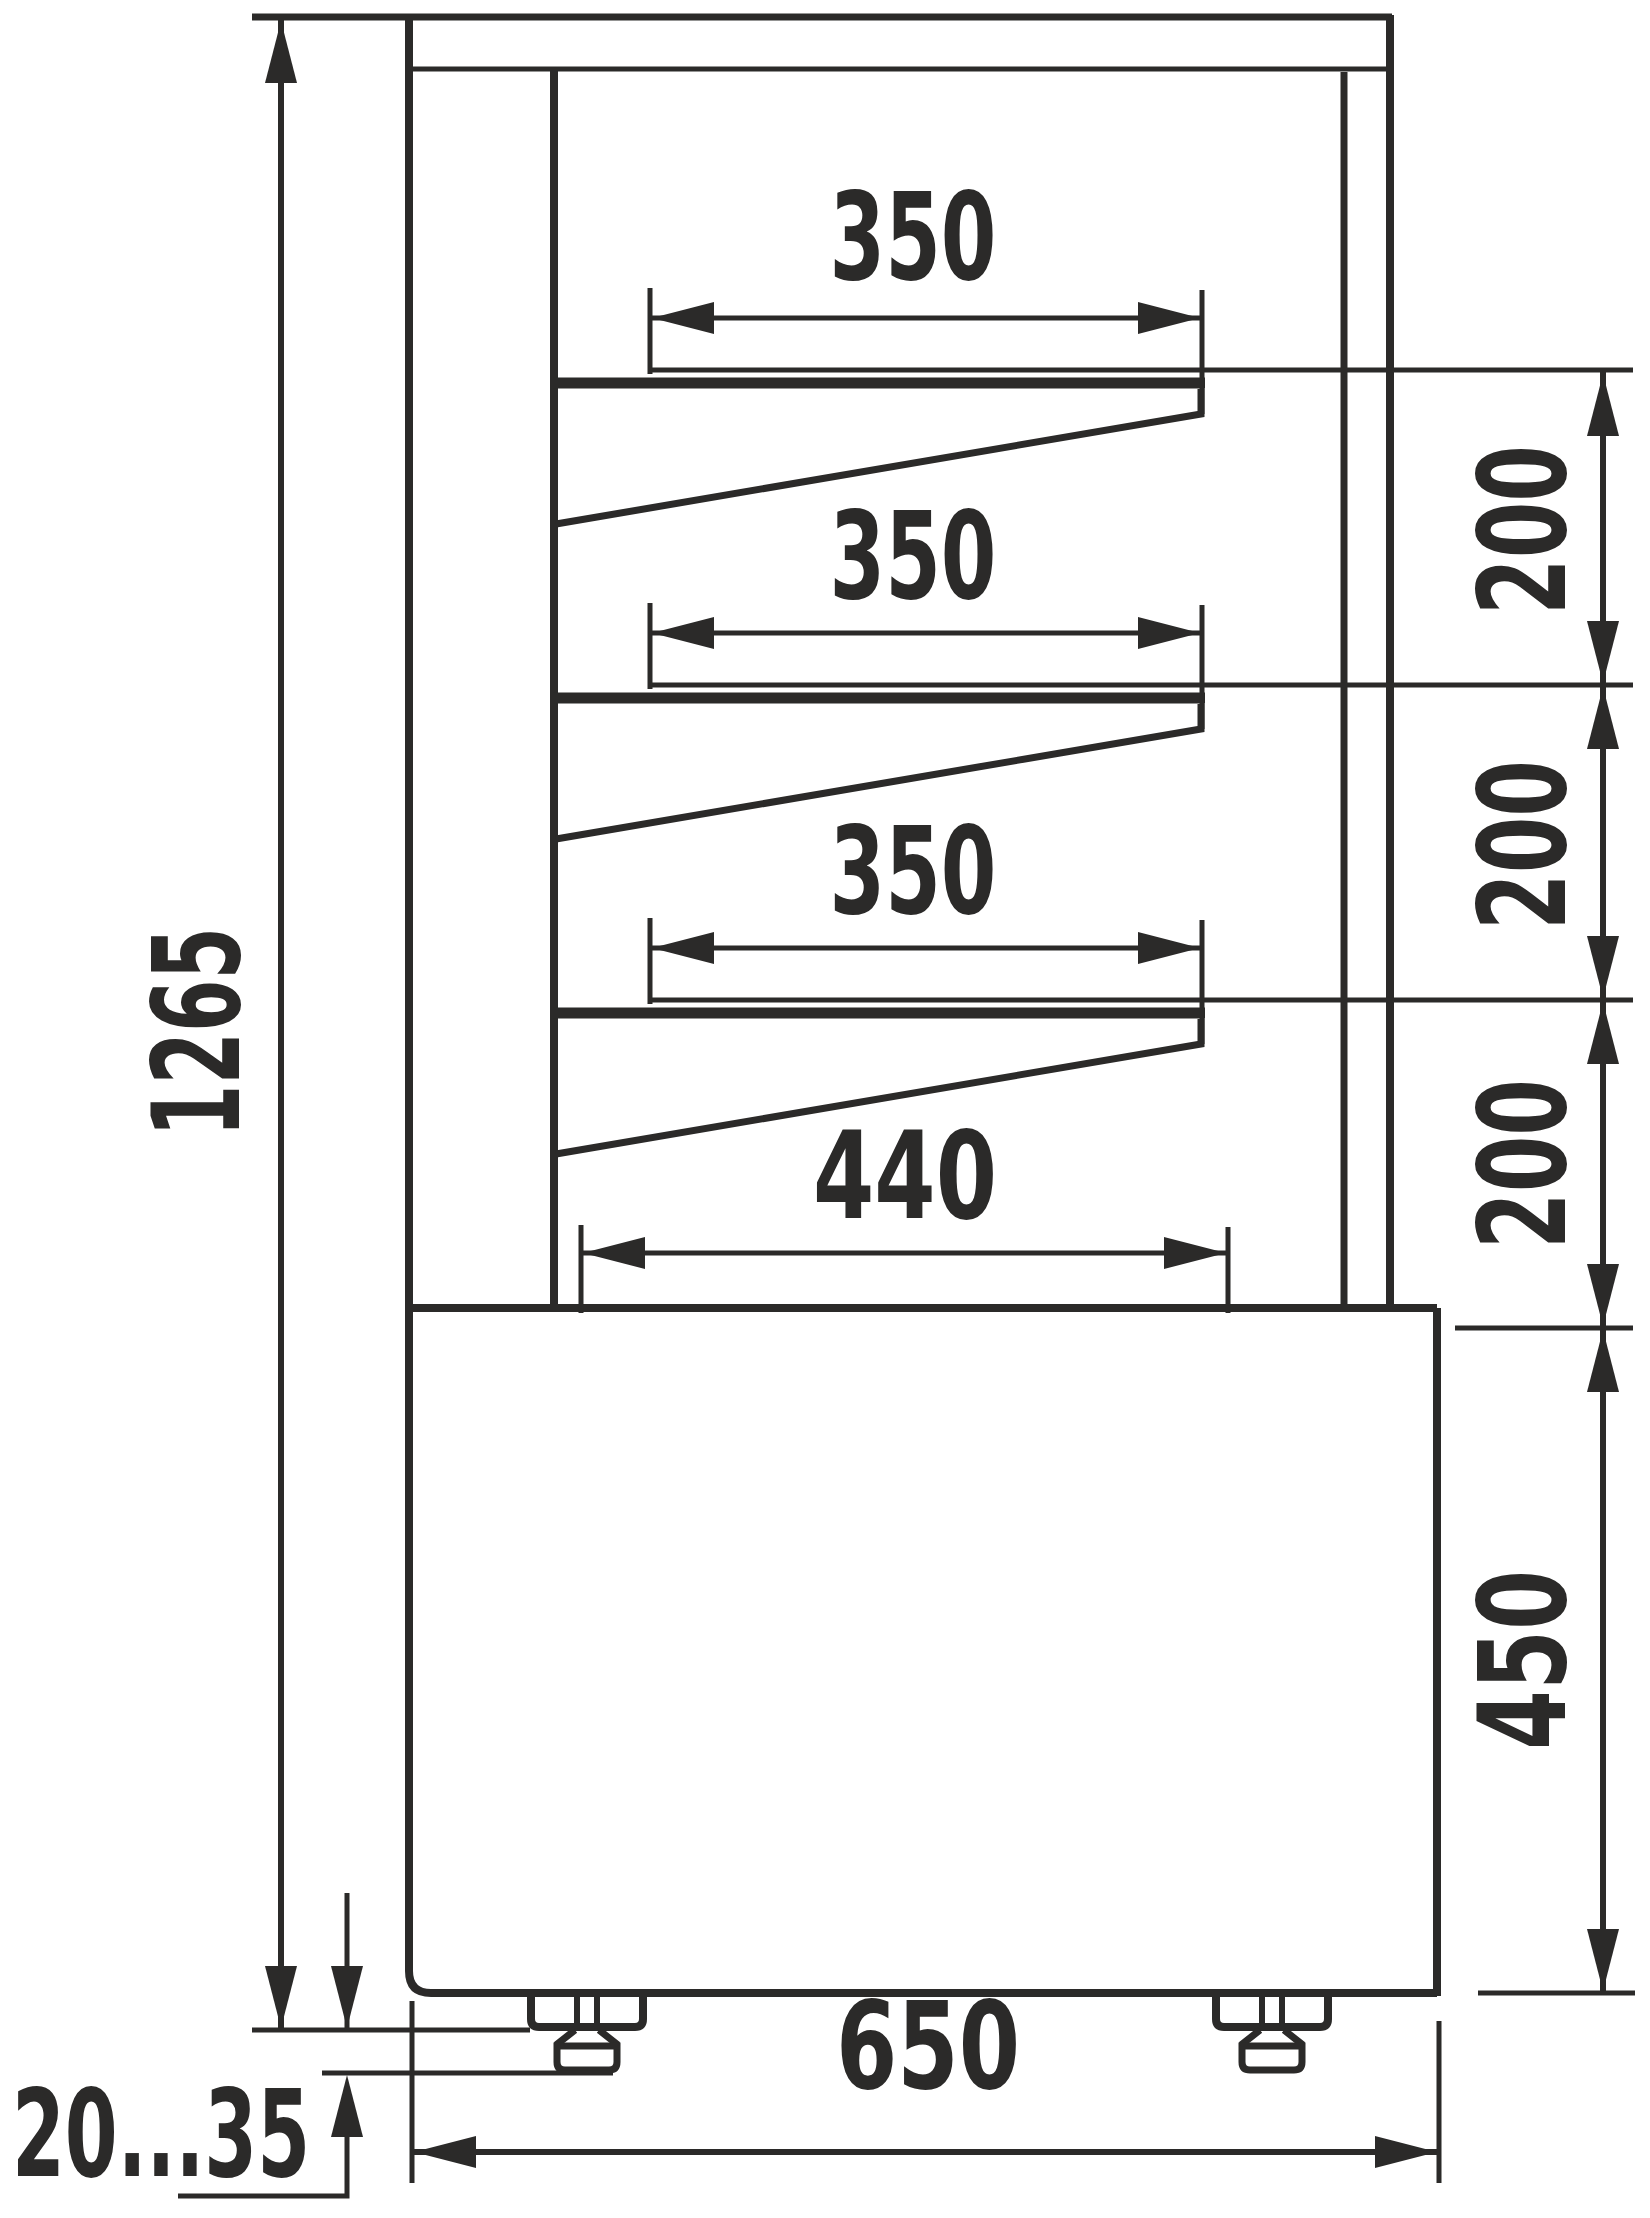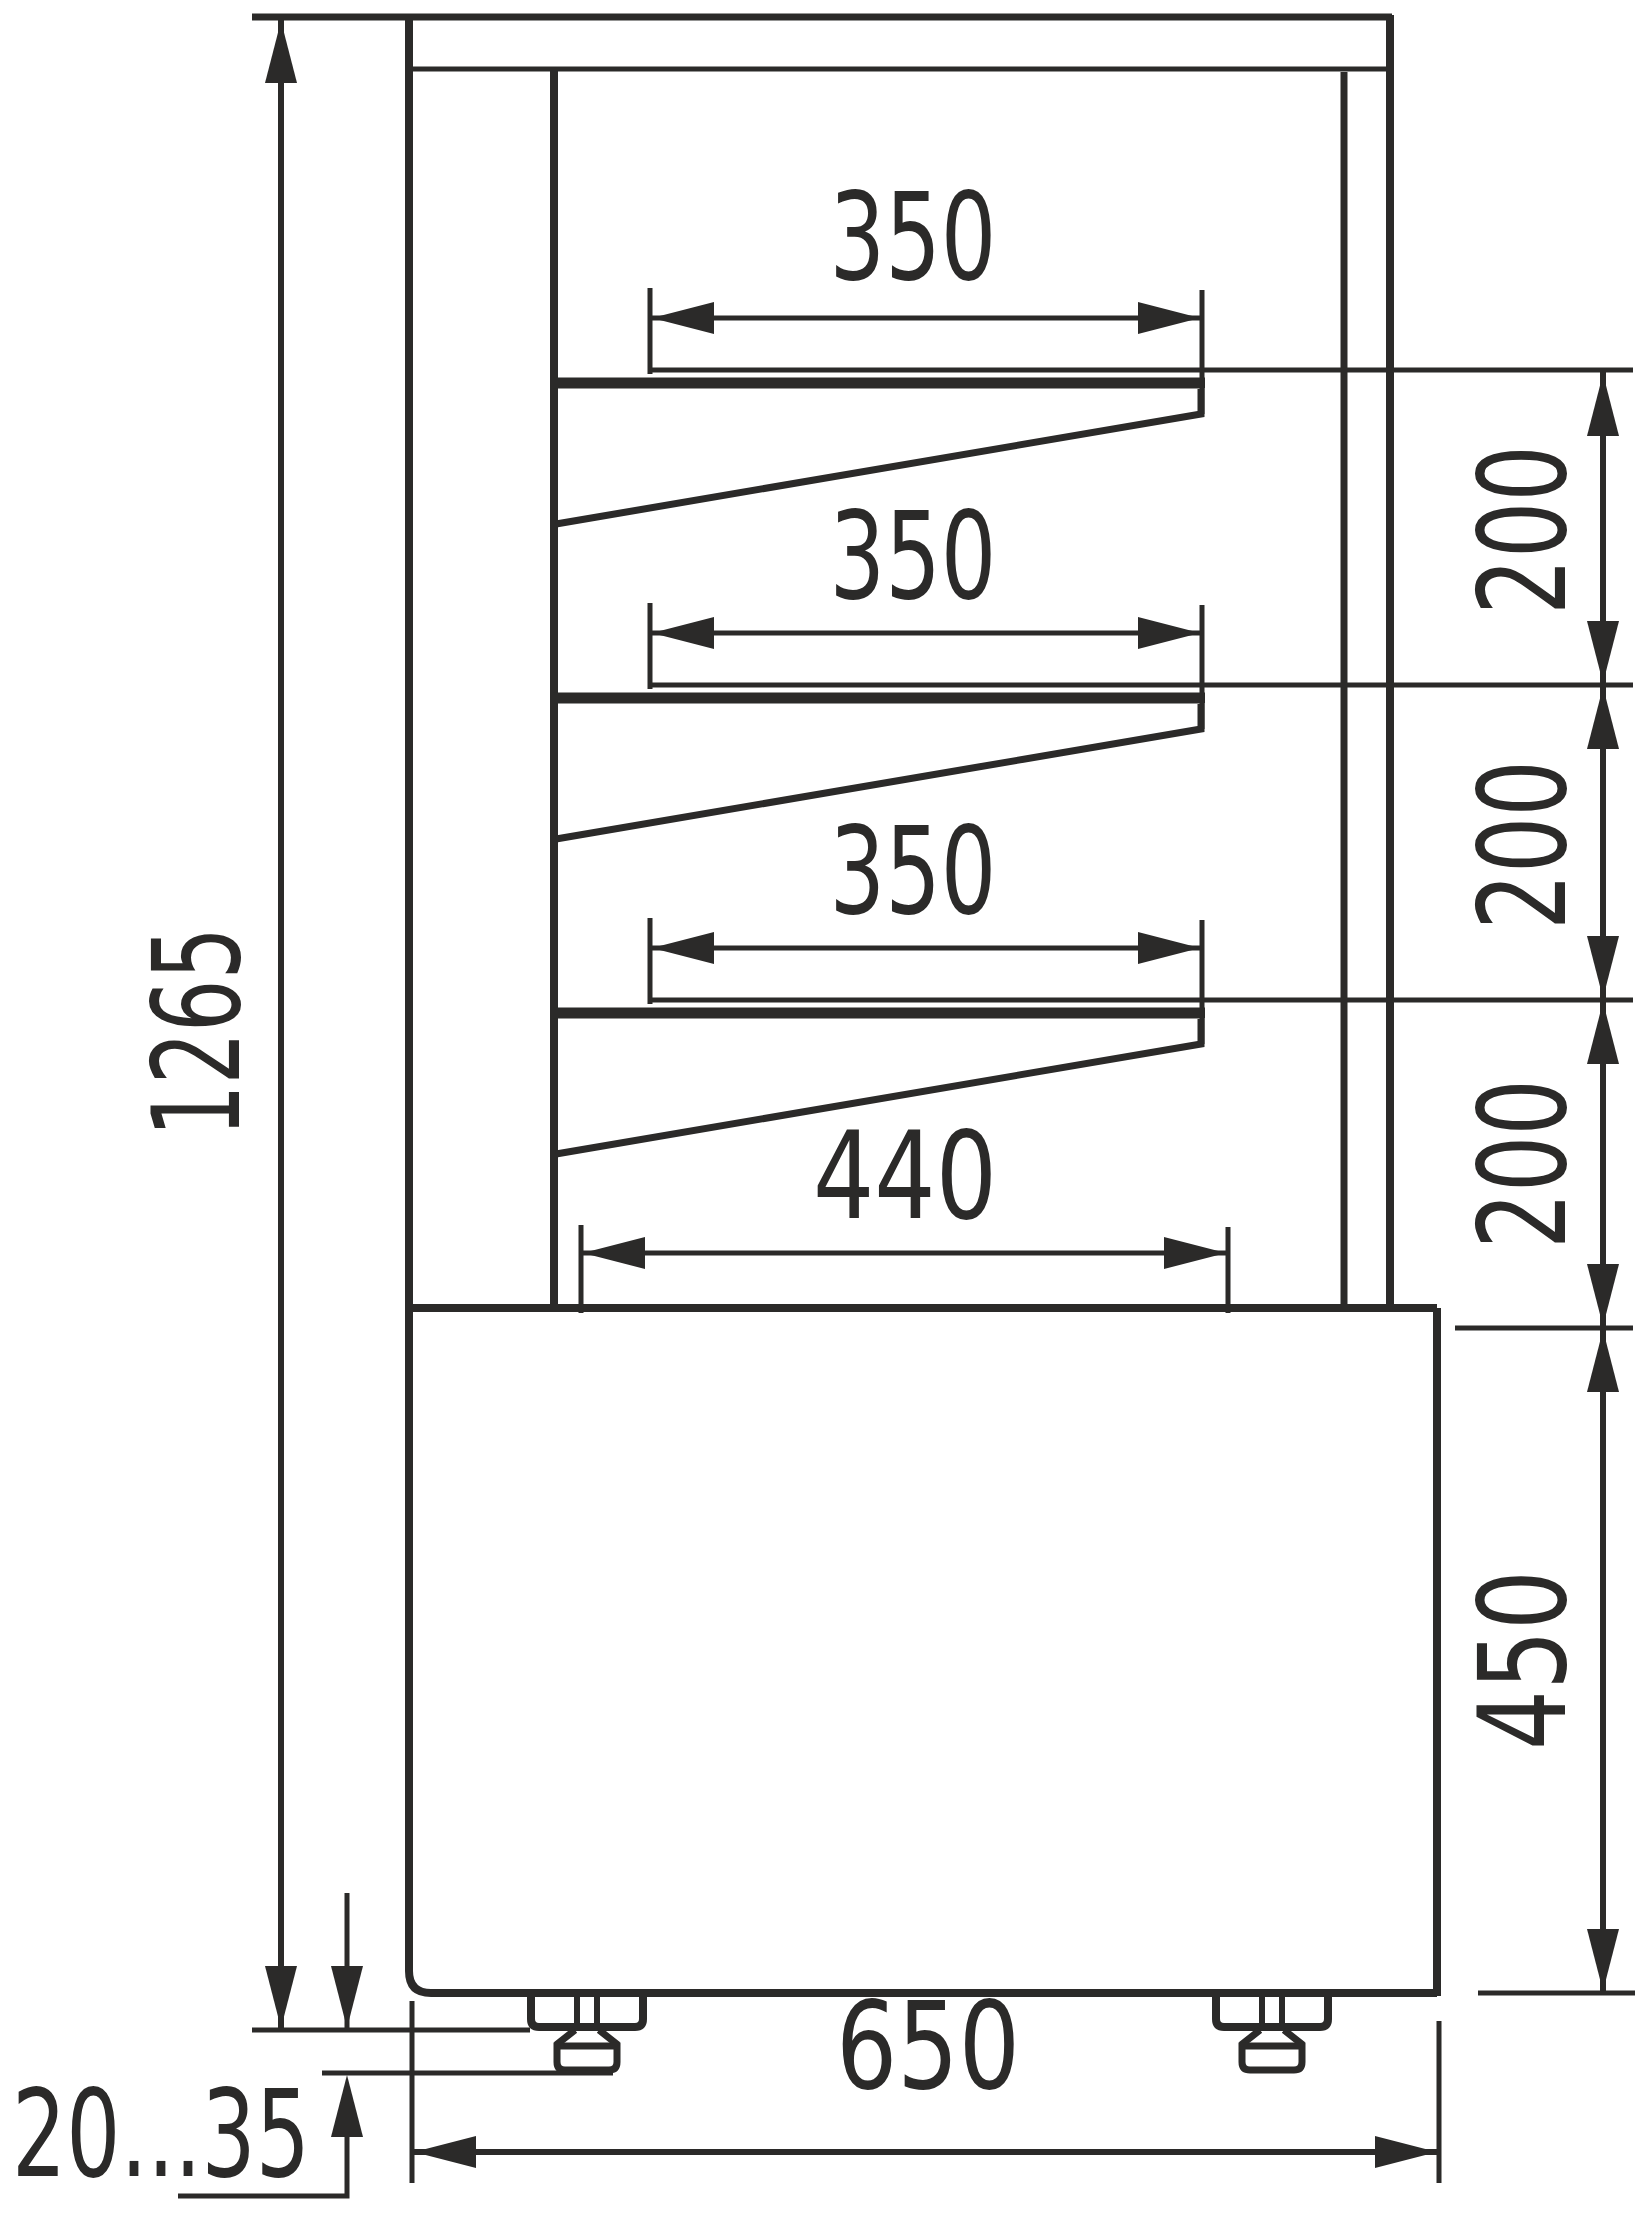--- a/index.html
+++ b/index.html
@@ -6,20 +6,21 @@
     margin: 0;
     padding: 0;
     background: #ffffff;
   }
   .drawing-wrap {
     width: 1650px;
     height: 2218px;
     background: #ffffff;
     position: relative;
     font-family: "DejaVu Sans", sans-serif;
+    font-weight: bold;
   }
   svg text {
     font-family: "DejaVu Sans", sans-serif;
     font-size: 122px;
     fill: #2b2a29;
   }
   svg .stroke { stroke: #2b2a29; fill: none; }
   svg .fill   { fill: #2b2a29; stroke: none; }
 </style>
 </head>

